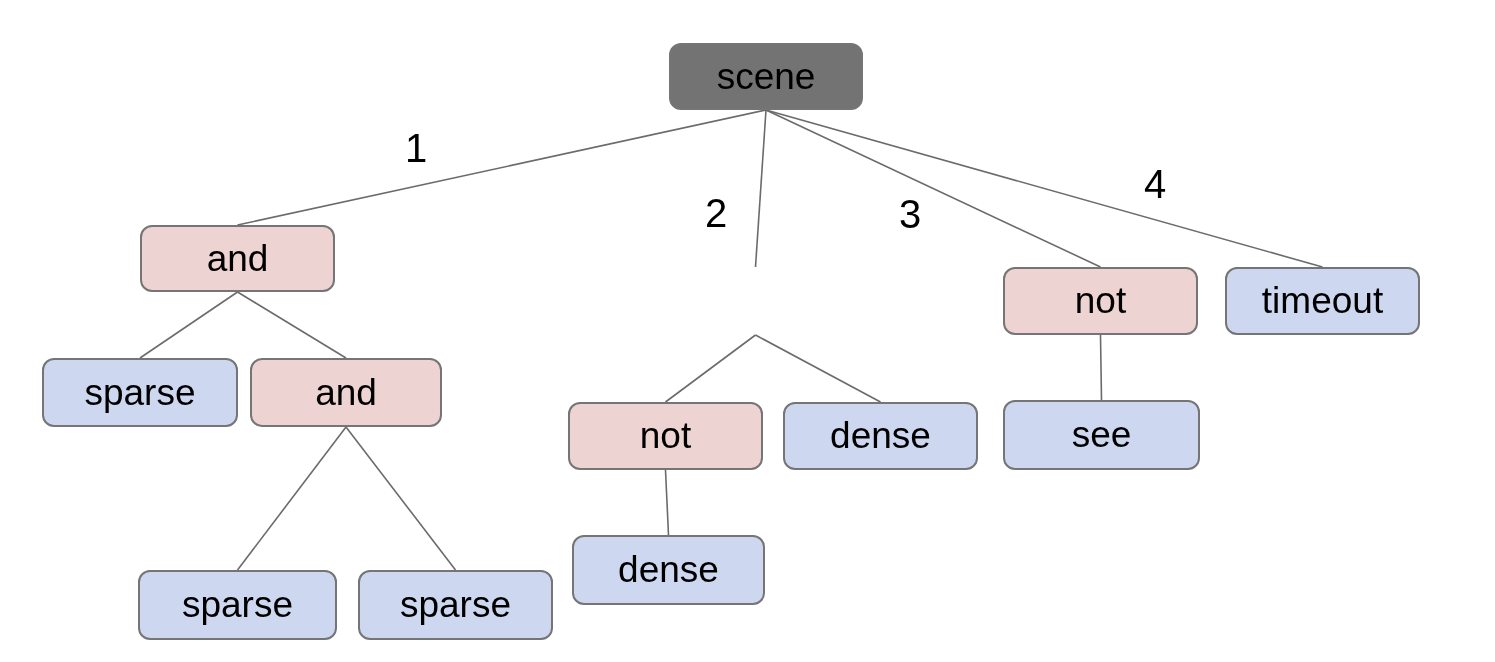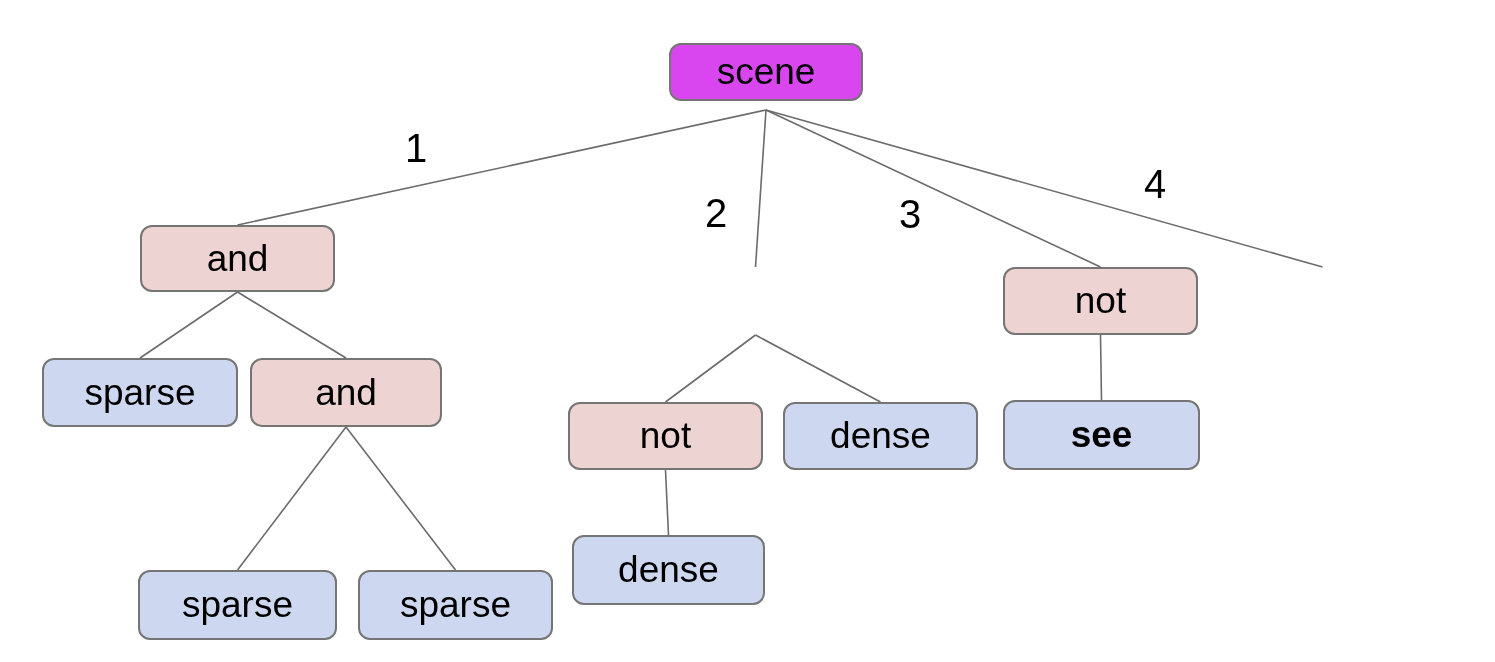--- a/index.html
+++ b/index.html
@@ -50,28 +50,29 @@
       <line x1="766" y1="110" x2="1322.5" y2="267" stroke="#6b6b6b" stroke-width="1.6"></line>
       <line x1="237.5" y1="292" x2="140" y2="358" stroke="#6b6b6b" stroke-width="1.6"></line>
       <line x1="237.5" y1="292" x2="346" y2="358" stroke="#6b6b6b" stroke-width="1.6"></line>
       <line x1="346" y1="427" x2="237.5" y2="570" stroke="#6b6b6b" stroke-width="1.6"></line>
       <line x1="346" y1="427" x2="455.5" y2="570" stroke="#6b6b6b" stroke-width="1.6"></line>
       <line x1="755.5" y1="335" x2="665.5" y2="402" stroke="#6b6b6b" stroke-width="1.6"></line>
       <line x1="755.5" y1="335" x2="880.5" y2="402" stroke="#6b6b6b" stroke-width="1.6"></line>
       <line x1="665.5" y1="470" x2="668.5" y2="535" stroke="#6b6b6b" stroke-width="1.6"></line>
       <line x1="1100.5" y1="335" x2="1101.5" y2="400" stroke="#6b6b6b" stroke-width="1.6"></line>
     </svg>
-    <div class="node root" style="left: 669px; top: 43px; width: 194px; height: 58px; background: #d946ef; border-color: rgb(117, 117, 117); color: rgb(0, 0, 0);">scene</div>
+    <div class="node root" style="left: 669px; top: 43px; width: 194px; height: 67px; background: #737373; border-color: rgb(117, 117, 117); color: rgb(0, 0, 0);">scene</div>
     <div class="node operator" style="left: 140px; top: 225px; width: 195px; height: 67px; background: rgb(237, 211, 209); border-color: rgb(117, 117, 117); color: rgb(0, 0, 0);">and</div>
     <div class="node operator" style="left: 1003px; top: 267px; width: 195px; height: 68px; background: rgb(237, 211, 209); border-color: rgb(117, 117, 117); color: rgb(0, 0, 0);">not</div>
+    <div class="node leaf" style="left: 1225px; top: 267px; width: 195px; height: 68px; background: rgb(205, 215, 239); border-color: rgb(117, 117, 117); color: rgb(0, 0, 0);">timeout</div>
     <div class="node leaf" style="left: 42px; top: 358px; width: 196px; height: 69px; background: rgb(205, 215, 239); border-color: rgb(117, 117, 117); color: rgb(0, 0, 0);">sparse</div>
     <div class="node operator" style="left: 250px; top: 358px; width: 192px; height: 69px; background: rgb(237, 211, 209); border-color: rgb(117, 117, 117); color: rgb(0, 0, 0);">and</div>
     <div class="node operator" style="left: 568px; top: 402px; width: 195px; height: 68px; background: rgb(237, 211, 209); border-color: rgb(117, 117, 117); color: rgb(0, 0, 0);">not</div>
     <div class="node leaf" style="left: 783px; top: 402px; width: 195px; height: 68px; background: rgb(205, 215, 239); border-color: rgb(117, 117, 117); color: rgb(0, 0, 0);">dense</div>
-    <div class="node leaf" style="left: 1003px; top: 400px; width: 197px; height: 70px; background: rgb(205, 215, 239); border-color: rgb(117, 117, 117); color: rgb(0, 0, 0); font-weight: bold;">see</div>
+    <div class="node leaf" style="left: 1003px; top: 400px; width: 197px; height: 70px; background: rgb(205, 215, 239); border-color: rgb(117, 117, 117); color: rgb(0, 0, 0);">see</div>
     <div class="node leaf" style="left: 138px; top: 570px; width: 199px; height: 70px; background: rgb(205, 215, 239); border-color: rgb(117, 117, 117); color: rgb(0, 0, 0);">sparse</div>
     <div class="node leaf" style="left: 358px; top: 570px; width: 195px; height: 70px; background: rgb(205, 215, 239); border-color: rgb(117, 117, 117); color: rgb(0, 0, 0);">sparse</div>
     <div class="node leaf" style="left: 572px; top: 535px; width: 193px; height: 70px; background: rgb(205, 215, 239); border-color: rgb(117, 117, 117); color: rgb(0, 0, 0);">dense</div>
     <div class="edge-label" style="left: 416px; top: 148px; color: rgb(0, 0, 0);">1</div>
     <div class="edge-label" style="left: 716px; top: 213px; color: rgb(0, 0, 0);">2</div>
     <div class="edge-label" style="left: 910px; top: 214px; color: rgb(0, 0, 0);">3</div>
     <div class="edge-label" style="left: 1155px; top: 184px; color: rgb(0, 0, 0);">4</div>
   </div>
 
 </body></html>

